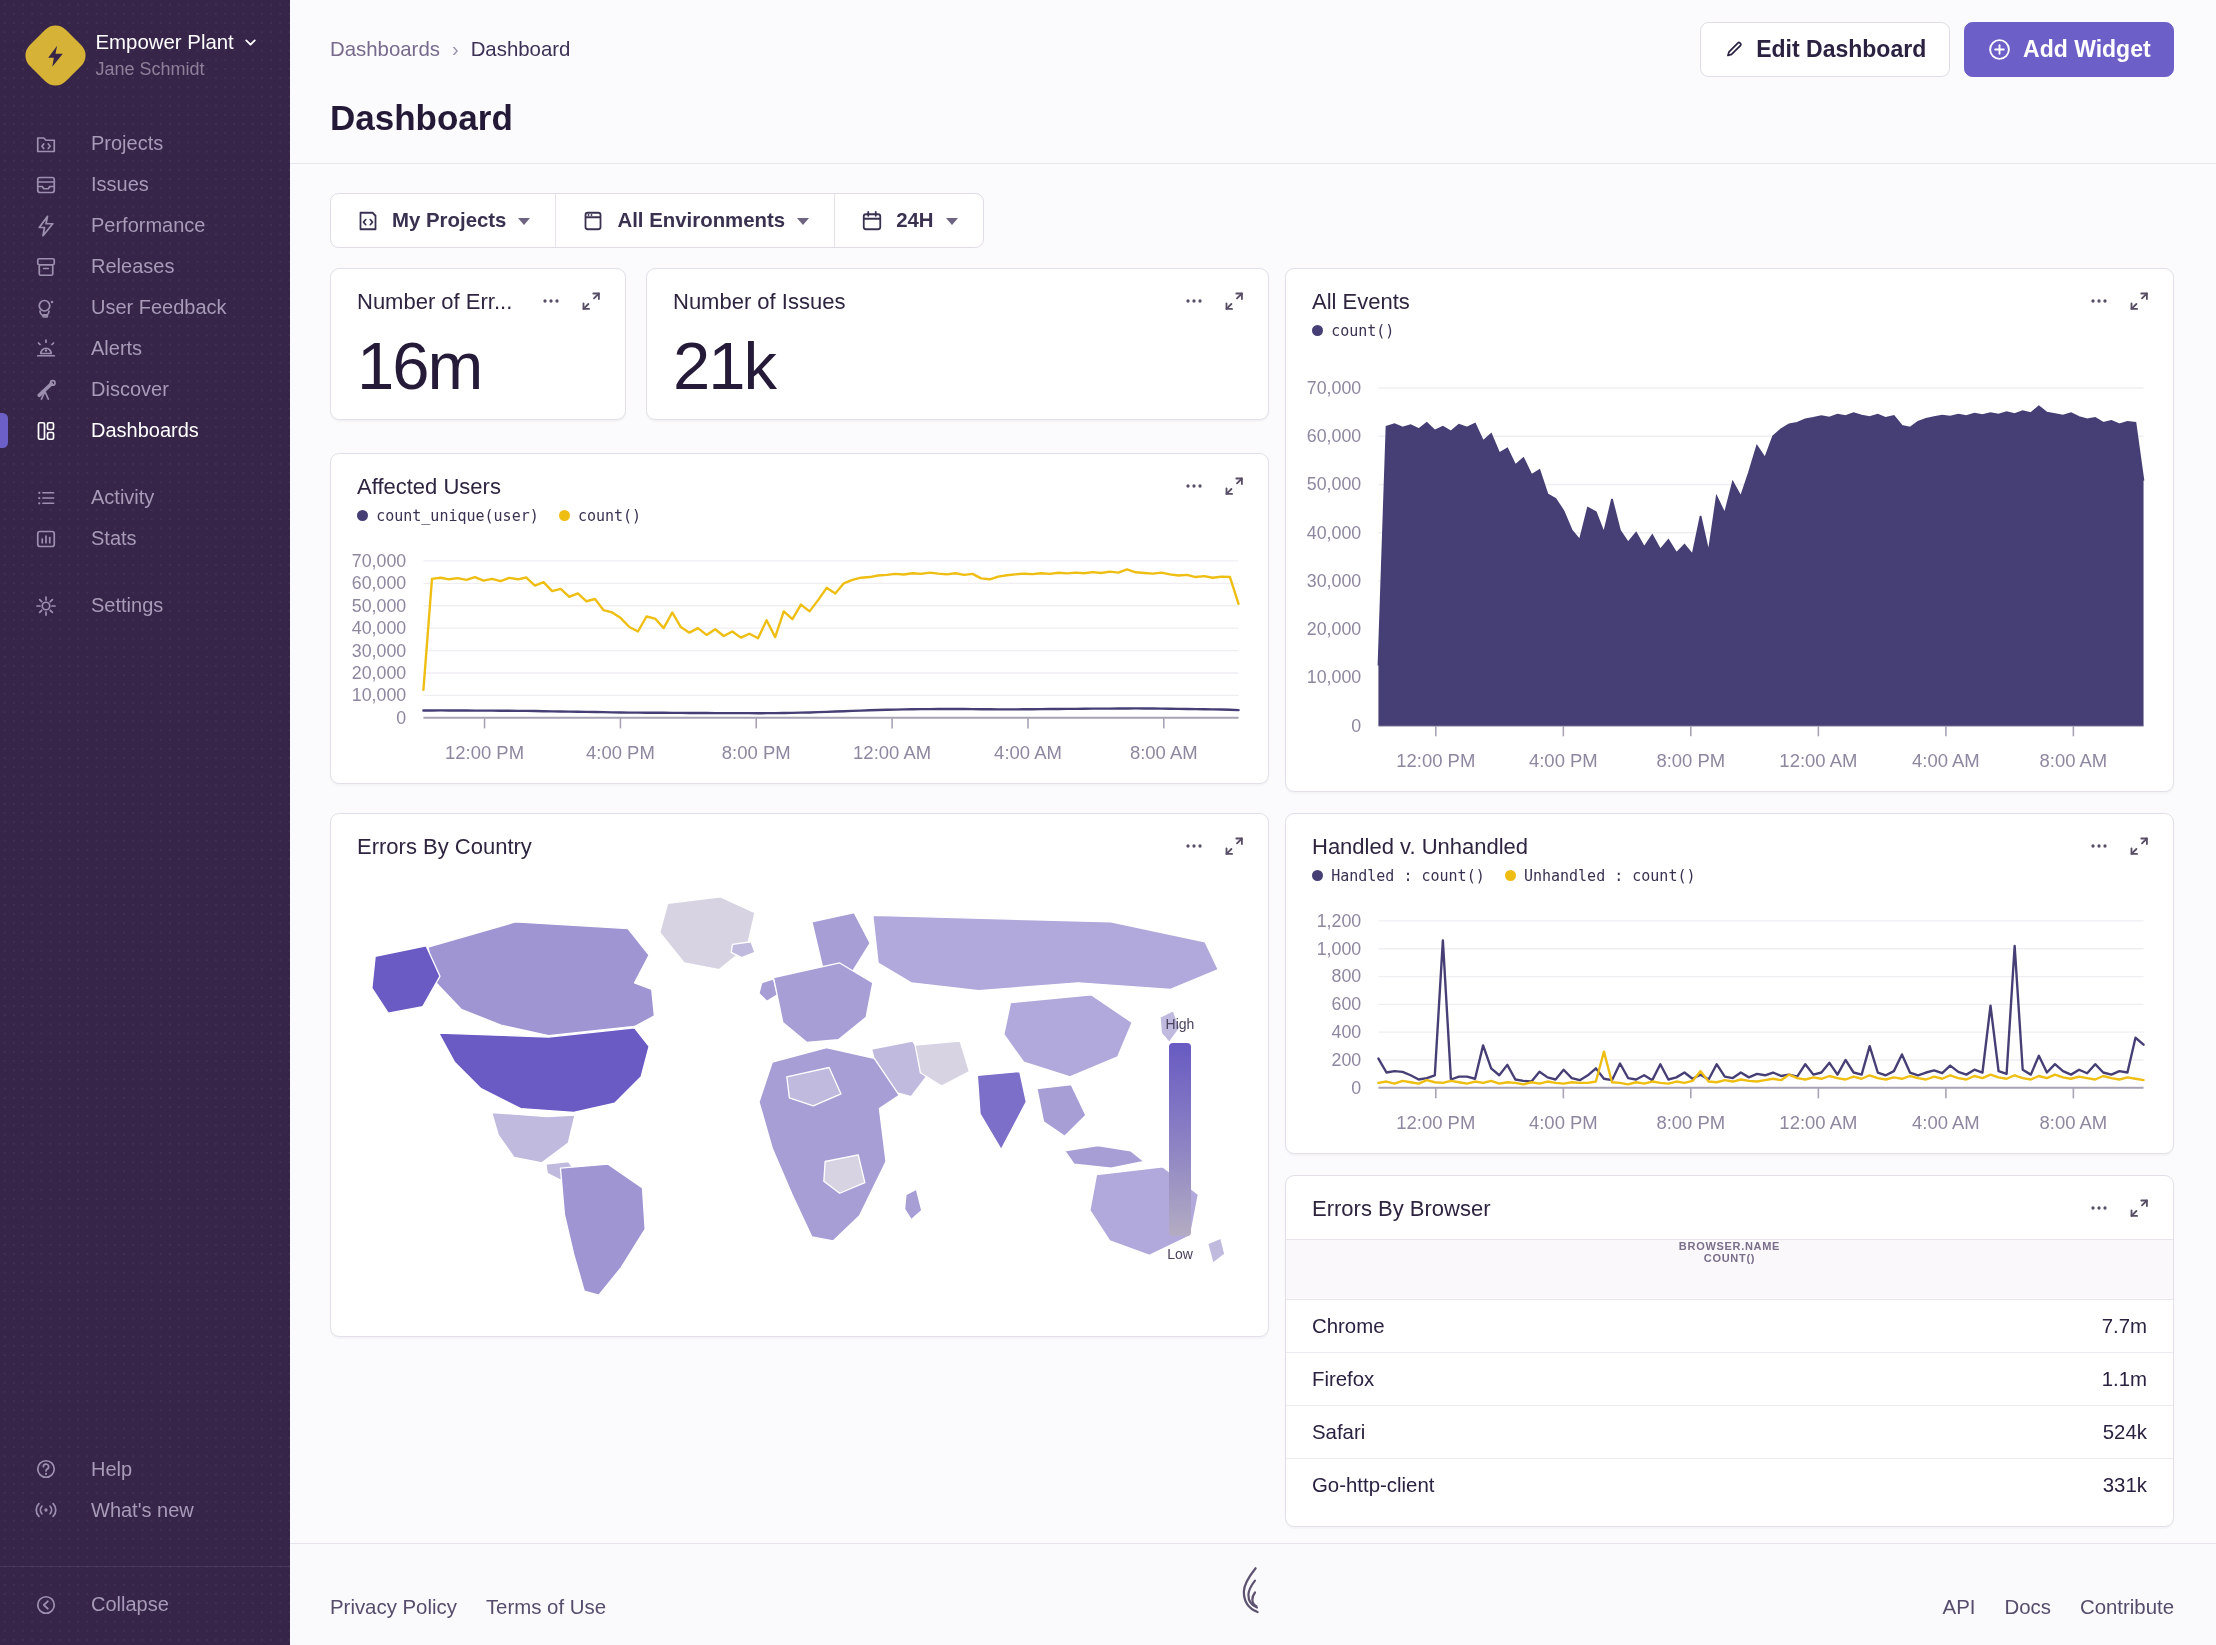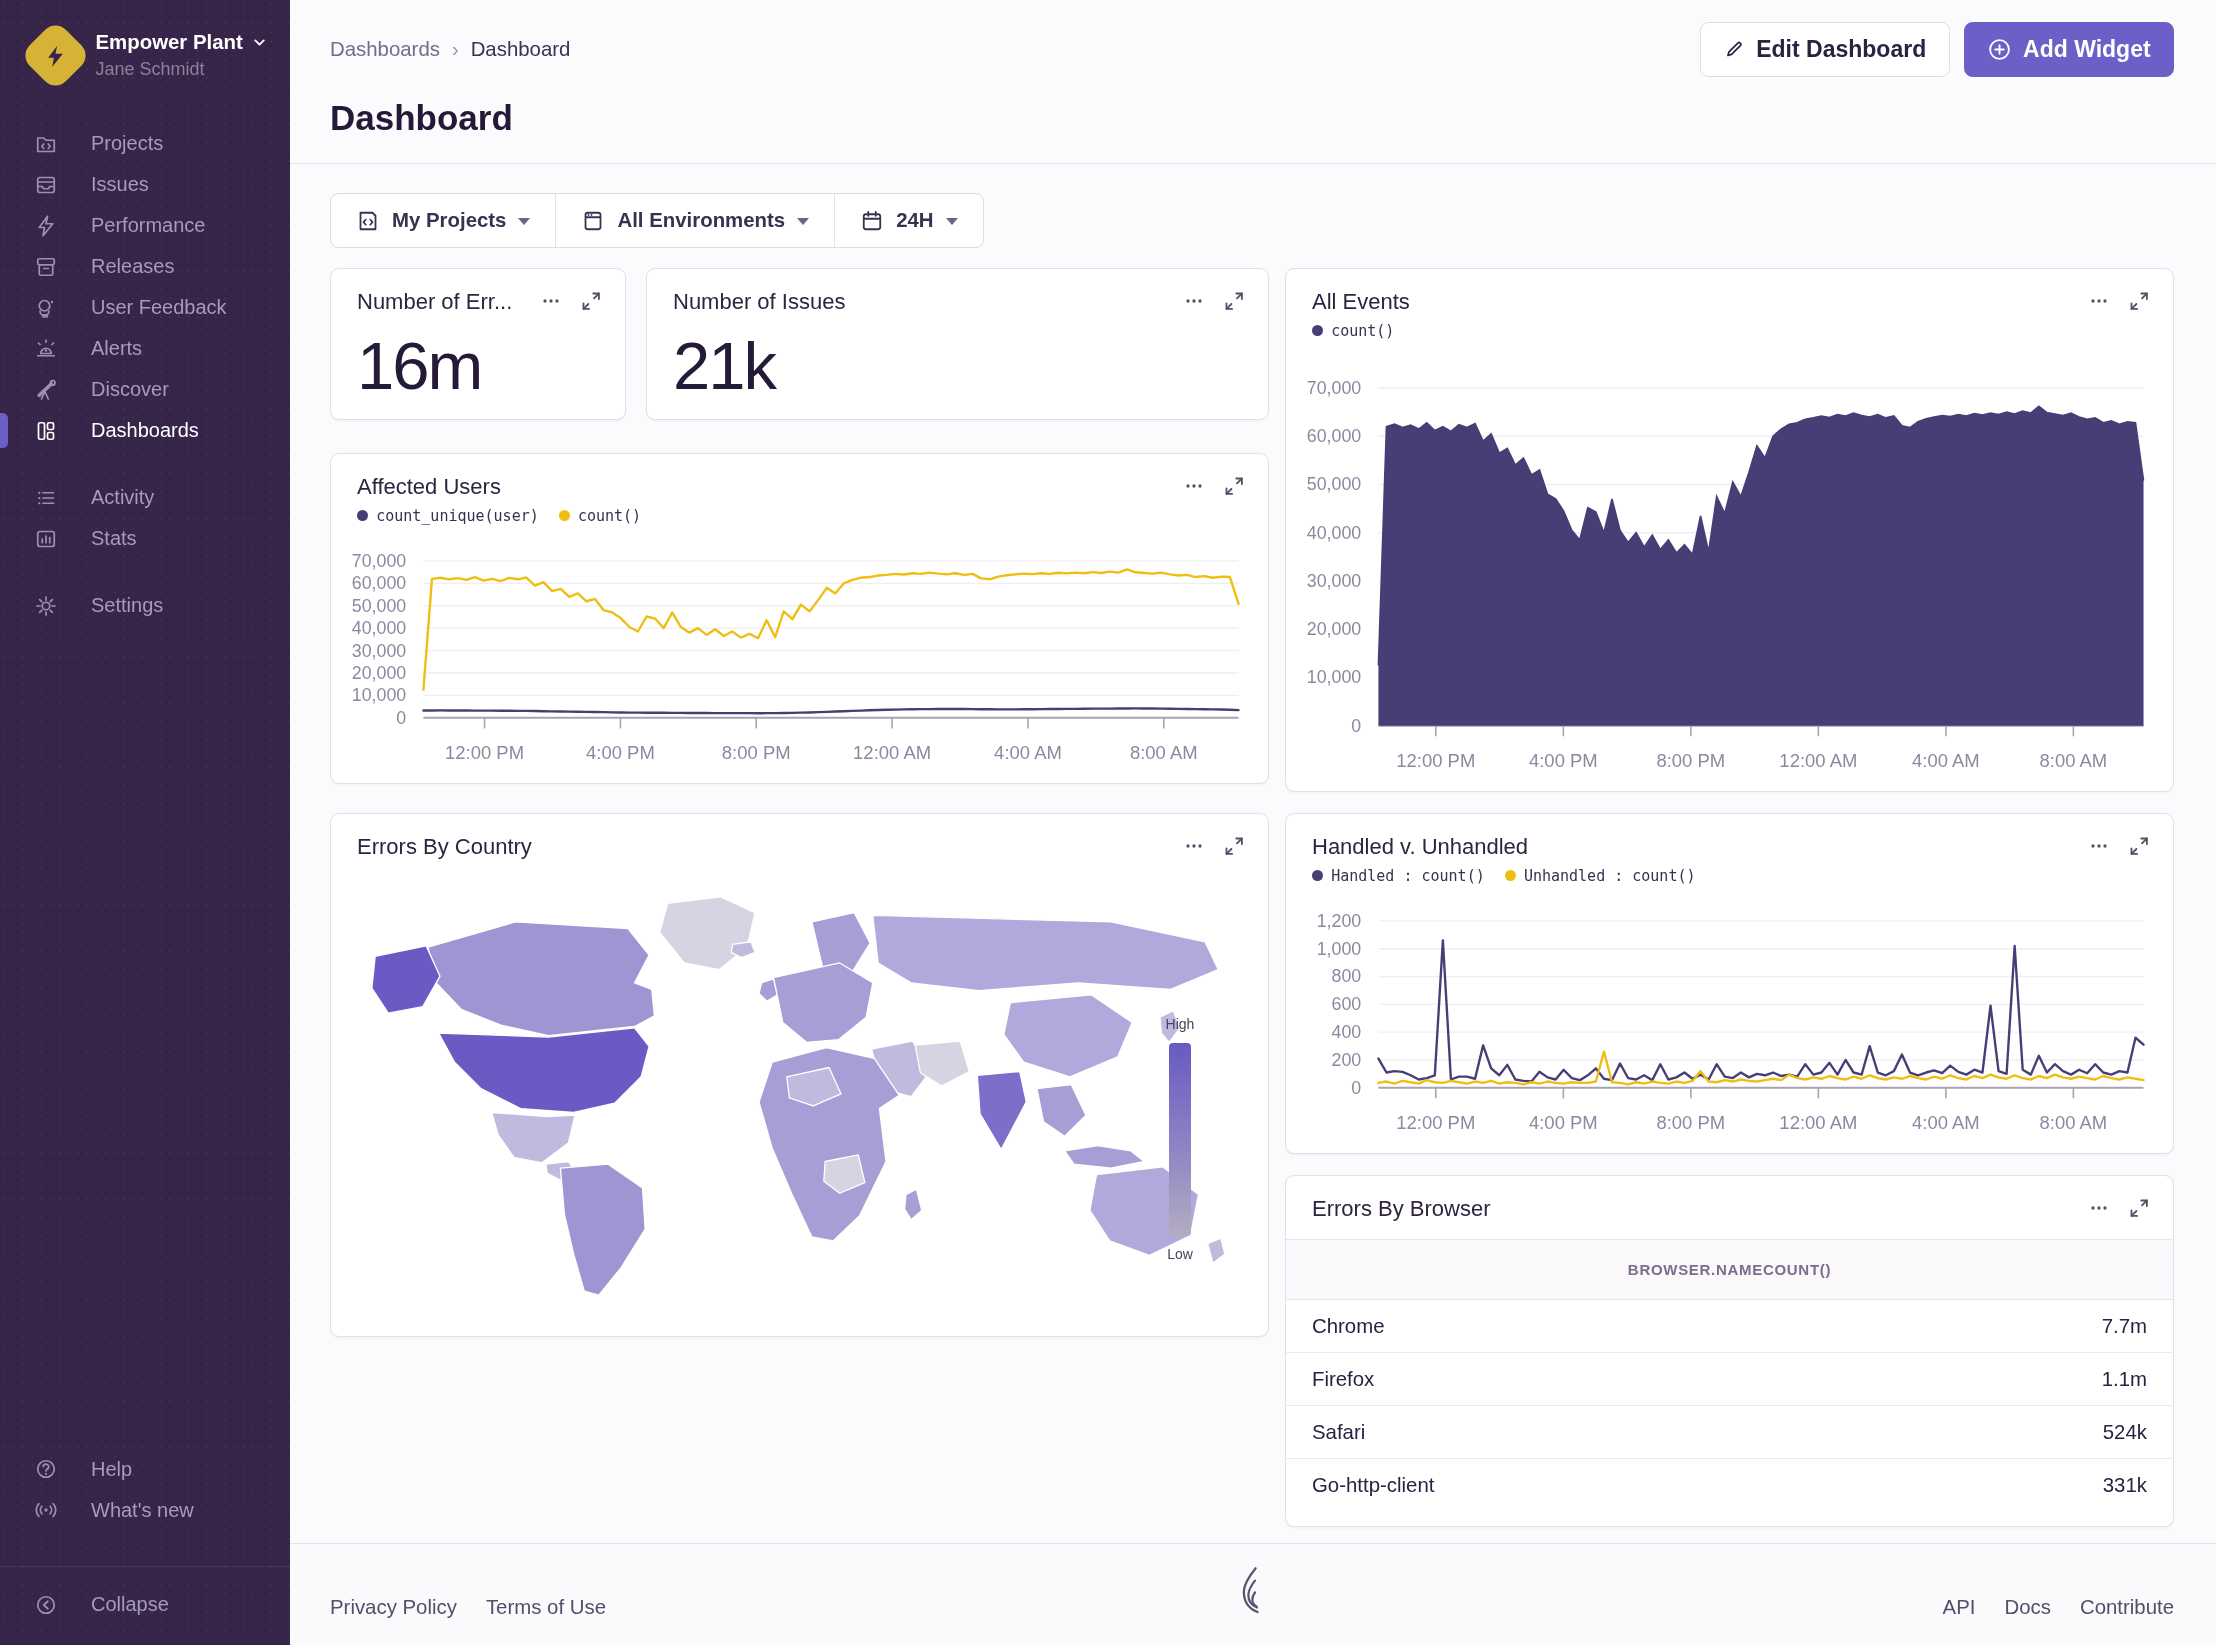--- a/index.html
+++ b/index.html
@@ -10,21 +10,21 @@
   
   .sidebar { width:290px; min-width:290px; background:#372549; color:#A79BB8;
     display:flex; flex-direction:column; position:relative;
     background-image:radial-gradient(rgba(255,255,255,0.05) 1.3px, transparent 1.3px);
     background-size:9.2px 9.2px; }
   .org-header { display:flex; align-items:flex-start; gap:14.5px; padding:26px 16px 0 30px; }
   .org-logo { width:51px; height:51px; background:#D6B336; border-radius:14.5px;
     transform:rotate(45deg); display:flex; align-items:center; justify-content:center; flex-shrink:0; margin-top:4px; }
   .org-logo svg { transform:rotate(-45deg); }
   .org-text { line-height:1.25; padding-top:4px; }
-  .org-name { color:#FFFFFF; font-weight:700; font-size:20.4px; display:flex; align-items:center; gap:8px; white-space:nowrap;justify-content:space-between; }
+  .org-name { color:#FFFFFF; font-weight:400; font-size:20.4px; display:flex; align-items:center; gap:8px; white-space:nowrap;justify-content:space-between; }
   .org-user { color:#8E8099; font-size:18px; margin-top:2.6px; }
   nav.group { display:flex; flex-direction:column; }
   .nav-primary { margin-top:42px; }
   .nav-item { display:flex; align-items:center; gap:32px; padding:0 16px 0 33px;
     height:41px; font-size:20px; cursor:pointer; position:relative; color:#A79BB8; }
   .nav-item .ni-icon { width:26px; display:flex; justify-content:center; color:#9D90AF; }
   .nav-item.active { color:#FFFFFF; }
   .nav-item.active .ni-icon { color:#FFFFFF; }
   .nav-item.active::before { content:""; position:absolute; left:0; top:2.6px; bottom:2.6px;
     width:8px; background:#6C5FC7; border-radius:0 5.3px 5.3px 0; }
@@ -88,22 +88,22 @@
   
   .map-box { position:absolute; left:18.5px; right:18.5px; top:63px; bottom:22.4px; }
   .map-box svg.world { width:100%; height:100%; }
   .map-legend { position:absolute; right:30px; top:139px; width:79px; text-align:center;
     font-size:14px; color:#4A415C; }
   .map-grad { width:22.4px; height:193px; margin:10.6px auto; border-radius:4px;
     background:linear-gradient(180deg,#675AC2 0%, #8F85C4 55%, #B3ACC2 100%); }
 
   
   .tbl-header { margin-top:17px; background:#FAF8FB; border-top:1.3px solid #E9E4EE; border-bottom:1.3px solid #E9E4EE;
-    display:flex; justify-content:center; align-items:center; height:61px; padding:0 26px;
-    font-size:15px; font-weight:700; letter-spacing:0.7px; color:#7A6E8A; }
+    display:flex; justify-content:flex-start; align-items:center; height:61px; padding:0 26px;
+    font-size:11px; font-weight:700; letter-spacing:0.7px; color:#7A6E8A;flex-direction:column; }
   .tbl-row { display:flex; justify-content:space-between; align-items:center; height:53px;
     padding:0 26px; font-size:20.4px; color:#2B2140; border-bottom:1.3px solid #EEEAF2; cursor:pointer; }
   .tbl-row:last-child { border-bottom:none; }
 
   
   .footer { border-top:1.3px solid #E7E2EC; padding:26px 42px 0 40px; position:relative;
     display:flex; justify-content:space-between; align-items:center; height:108px; background:#FAF9FB; }
   .footer-links { display:flex; gap:29px; font-size:20.4px; color:#564C6C; }
   .footer-link { cursor:pointer; }
   .footer-logo { position:absolute; left:50%; top:22.4px; transform:translateX(-50%); color:#5D5270; }

